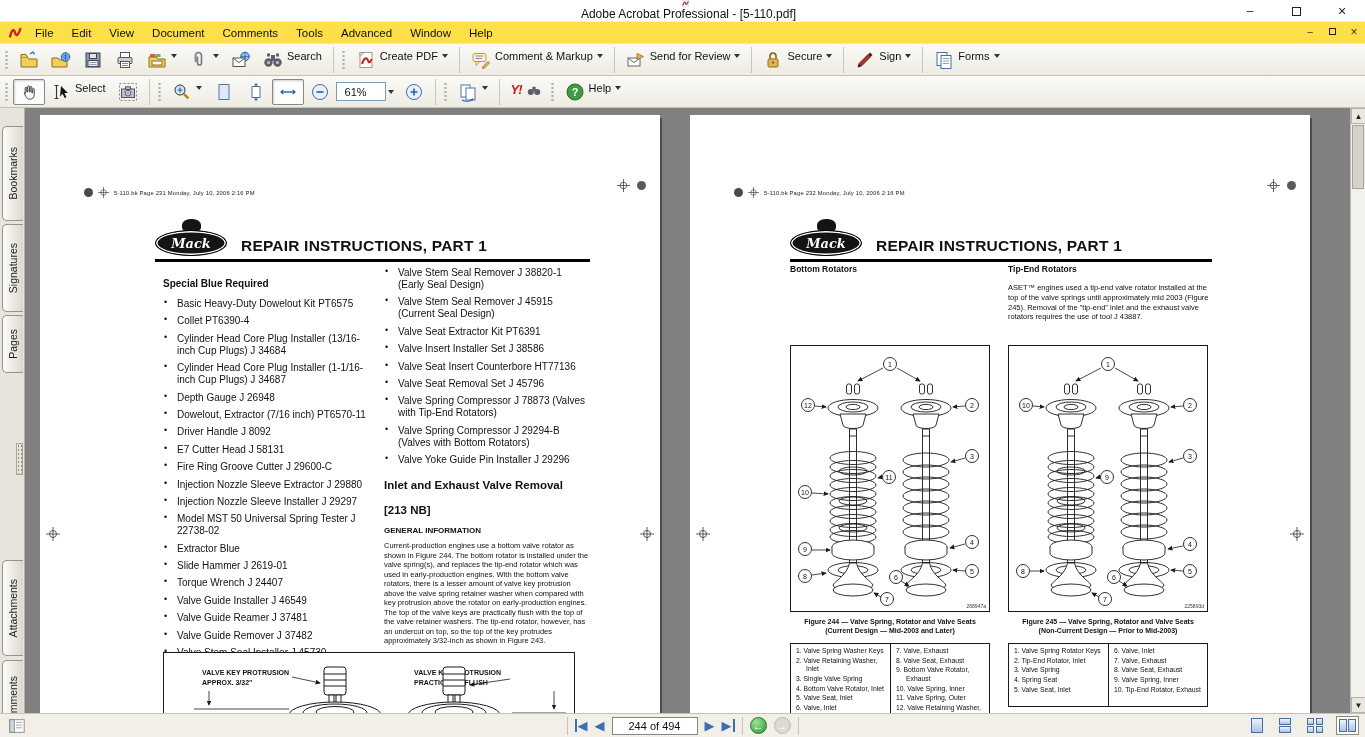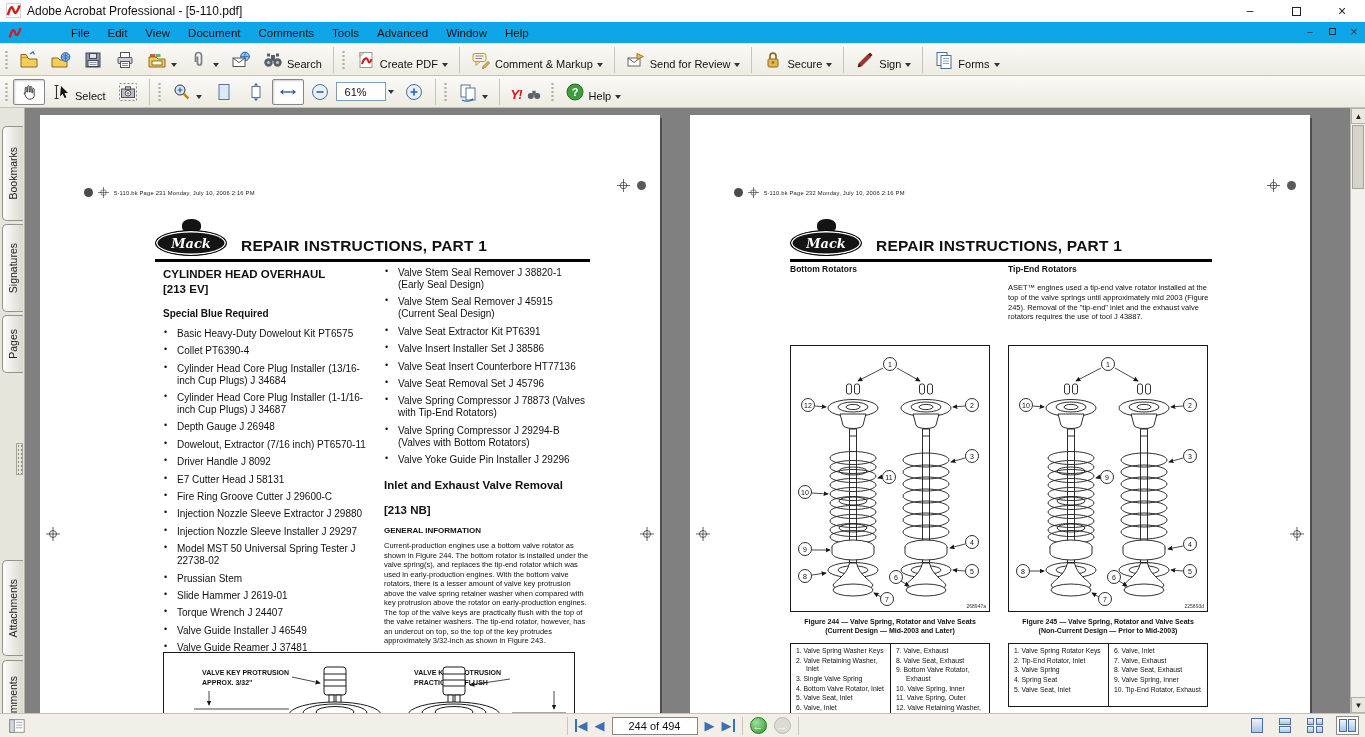--- a/index.html
+++ b/index.html
@@ -4,40 +4,40 @@
 <style>
   * { box-sizing: border-box; }
   html,body { margin:0; padding:0; }
   body {
     width:1365px; height:737px; position:relative; overflow:hidden;
     font-family:"Liberation Sans", sans-serif; background:#808080; color:#111;
     -webkit-font-smoothing:antialiased;
   }
   
   .titlebar { position:absolute; top:0; left:0; width:100%; height:22px; background:#fff;
-    display:flex; align-items:center; padding-left:6px; border-bottom:1px solid #f0f0f0; }
+    display:flex; align-items:center; padding-left:6px; border-bottom:1px solid #f0f0f0;flex-direction:column; }
   .titlebar .ttext { font-size:12px; margin-left:6px; color:#111; }
   .winbtns { position:absolute; right:0; top:0; height:22px; display:flex; }
   .winbtn { width:46px; height:22px; display:flex; align-items:center; justify-content:center; font-size:12px; color:#222; }
   .box-glyph { width:9px; height:9px; border:1px solid #222; display:inline-block; }
-  .menubar { position:absolute; top:22px; left:0; width:100%; height:22px; background:#0ea5e9;
-    display:flex; align-items:center; padding-left:4px; border-bottom:1px solid #e6e4de;gap:36px; }
+  .menubar { position:absolute; top:22px; left:0; width:100%; height:22px; background:#fde047;
+    display:flex; align-items:center; padding-left:4px; border-bottom:1px solid #e6e4de; }
   .mitem { font-size:11.5px; padding:2px 9px; color:#111; }
   .docwinbtns { position:absolute; right:3px; top:24px; display:flex; gap:6px; align-items:center; }
   .dwb { width:16px; height:15px; display:flex; align-items:center; justify-content:center; font-size:10px; color:#333; }
   .box-glyph.sm { width:7px; height:7px; }
   
   .toolbar { position:absolute; left:0; width:100%; height:32px;
     background:linear-gradient(#fbfaf7,#edebe2); border-bottom:1px solid #c6c2b4;
     display:flex; align-items:center; padding:0 2px; }
   #toolbar-file { top:44px; } #toolbar-view { top:76px; }
   .grip { width:5px; height:22px; margin:0 4px 0 2px;
     background-image:radial-gradient(circle, #b2aea0 1px, transparent 1.3px); background-size:5px 4px; background-position:center; }
   .tsep { width:1px; height:26px; background:#c9c5b7; margin:0 5px; }
-  .tbtn { display:flex; align-items:flex-end; gap:4px; height:26px; padding:2px 5px;
+  .tbtn { display:flex; align-items:flex-start; gap:4px; height:26px; padding:2px 5px;
     border:1px solid transparent; border-radius:2px; font-size:11px; color:#111; }
   .tbtn.pressed { border-color:#888; background:#fdfdfd; box-shadow:inset 1px 1px 2px rgba(0,0,0,.18); }
   .caret { width:0; height:0; border:3.5px solid transparent; border-top:4px solid #333; margin-top:4px; }
   .icon20 { width:20px; height:20px; display:block; }
   .zoomfield { width:50px; height:19px; background:#fff; border:1px solid #7f9db9; font-size:11px;
     display:flex; align-items:center; padding-left:8px; }
   .yred { color:#d8121f; font-weight:bold; font-size:13px; font-style:italic; letter-spacing:-1px; }
   
   .main { position:absolute; top:108px; left:0; width:1365px; height:605px; }
   .tabstrip { position:absolute; left:0; top:0; width:25px; height:100%; background:#e7e4db; border-right:1px solid #b5b1a4; overflow:hidden; }
@@ -451,39 +451,35 @@
           <div class="mackoval">
               <span>Mack</span>
             </div>
         </div>
         <div class="pgtitle">REPAIR INSTRUCTIONS, PART 1</div>
       </div>
       <div class="hrule"></div>
 
       <div class="lcols">
         <div class="lcol">
-          <div class="sec-title">
-            <div>CYLINDER HEAD OVERHAUL</div>
-            <div>[213 EV]</div>
-          </div>
           <div class="sub-title">Special Blue Required</div>
           <ul class="tools">
               <li>Basic Heavy-Duty Dowelout Kit PT6575</li>
               <li>Collet PT6390-4</li>
               <li>Cylinder Head Core Plug Installer (13/16-inch Cup Plugs) J 34684</li>
               <li>Cylinder Head Core Plug Installer (1-1/16-inch Cup Plugs) J 34687</li>
               <li>Depth Gauge J 26948</li>
               <li>Dowelout, Extractor (7/16 inch) PT6570-11</li>
               <li>Driver Handle J 8092</li>
               <li>E7 Cutter Head J 58131</li>
               <li>Fire Ring Groove Cutter J 29600-C</li>
               <li>Injection Nozzle Sleeve Extractor J 29880</li>
               <li>Injection Nozzle Sleeve Installer J 29297</li>
               <li>Model MST 50 Universal Spring Tester J 22738-02</li>
-              <li>Prussian Stem</li>
+              <li>Extractor Blue</li>
               <li>Slide Hammer J 2619-01</li>
               <li>Torque Wrench J 24407</li>
               <li>Valve Guide Installer J 46549</li>
               <li>Valve Guide Reamer J 37481</li>
               <li>Valve Guide Remover J 37482</li>
               <li>Valve Stem Seal Installer J 45730</li>
             </ul>
         </div>
         <div class="lcol">
           <ul class="tools">

